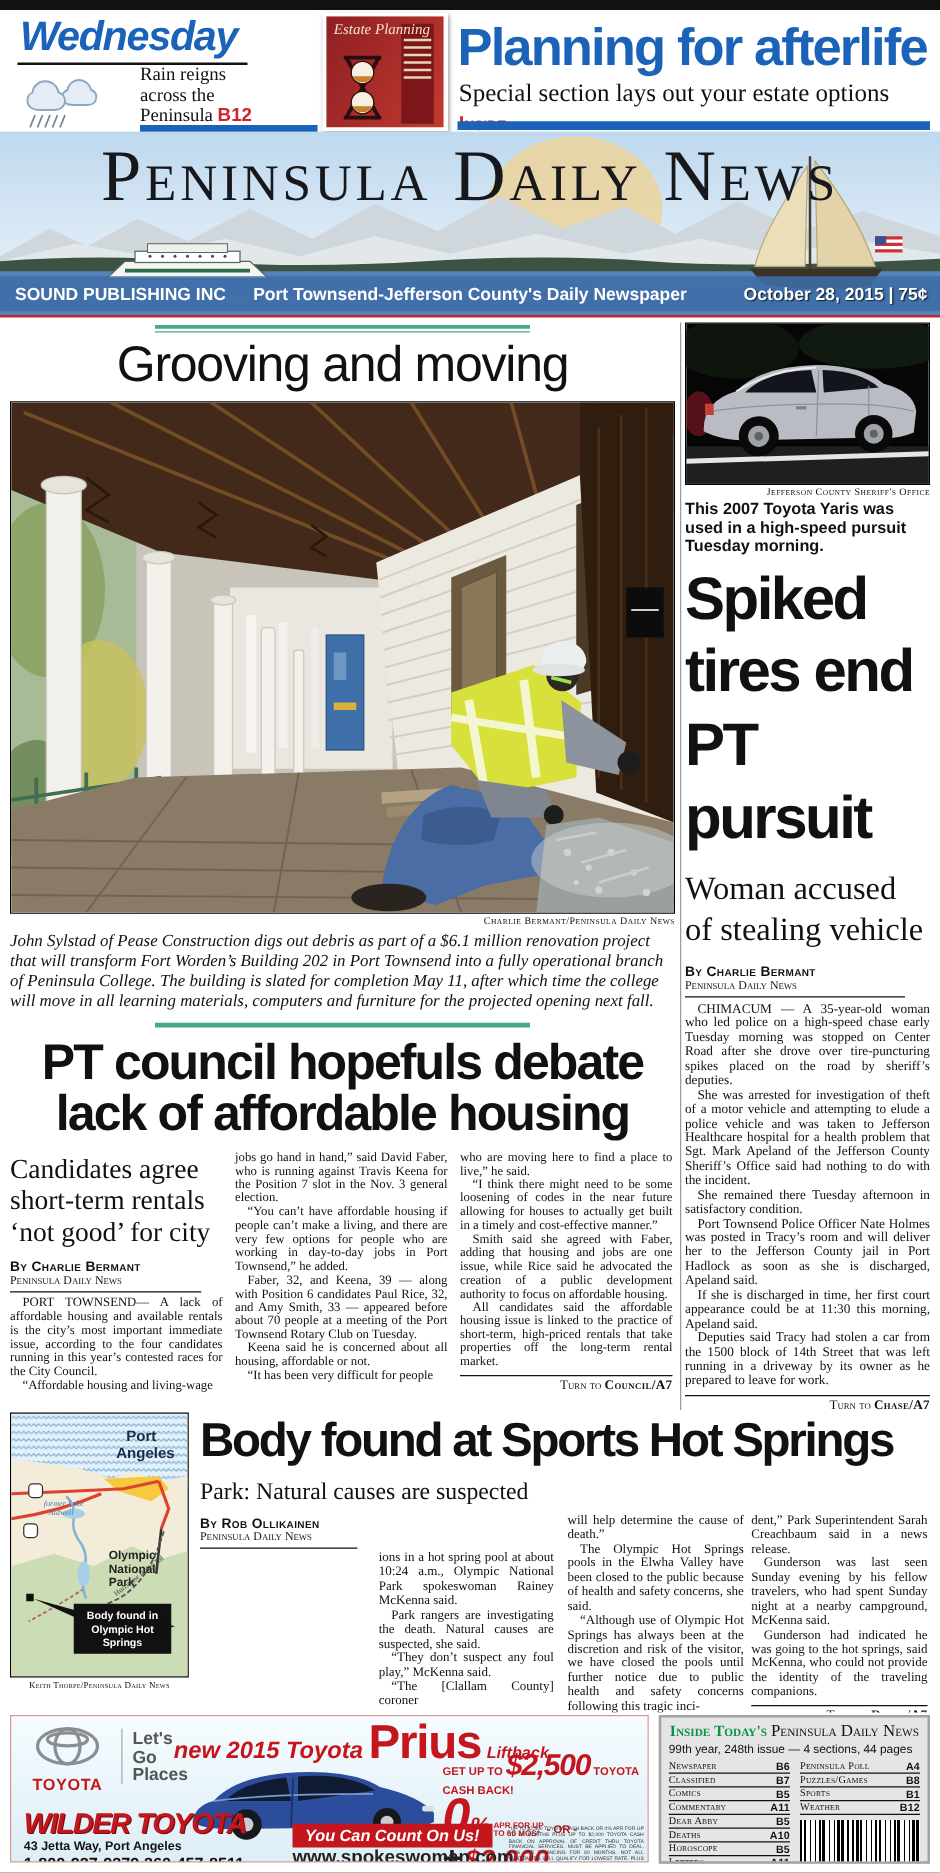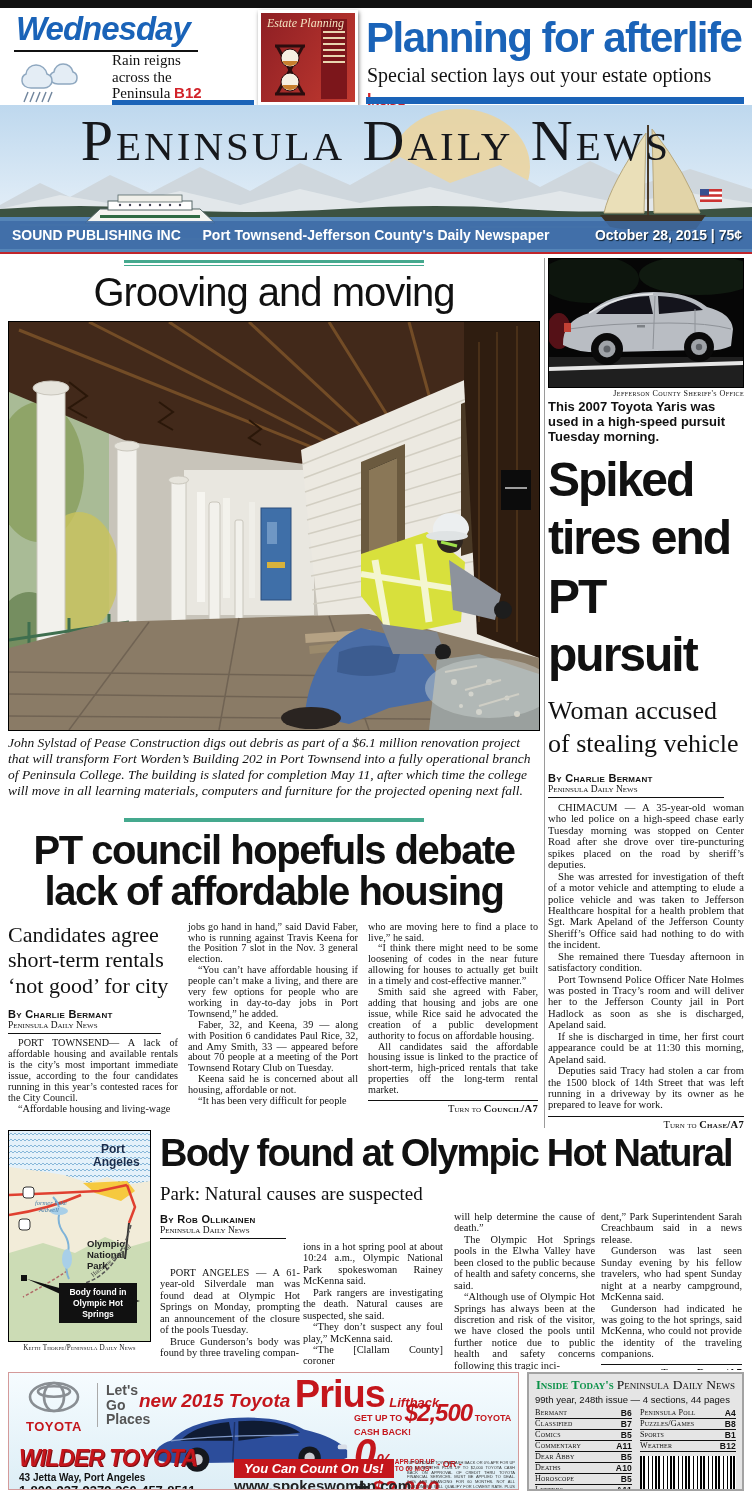--- a/index.html
+++ b/index.html
@@ -378,20 +378,21 @@
           <circle cx="508" cy="392" r="3"></circle>
           <circle cx="452" cy="384" r="2"></circle>
         </g>
       <g stroke="#cfc9ba" stroke-width="2">
           <line x1="436" y1="350" x2="468" y2="344"></line>
           <line x1="456" y1="368" x2="492" y2="358"></line>
           <line x1="470" y1="384" x2="510" y2="372"></line>
         </g>
       <ellipse cx="480" cy="366" rx="64" ry="30" fill="#cfd4d2" opacity=".45"></ellipse>
     </svg>
+    <div class="credit">Charlie Bermant/Peninsula Daily News</div>
     <div id="groovcap">John Sylstad of Pease Construction digs out debris as part of a $6.1 million renovation project that will transform Fort Worden’s Building 202 in Port Townsend into a fully operational branch of Peninsula College. The building is slated for completion May 11, after which time the college will move in all learning materials, computers and furniture for the projected opening next fall.</div>
   </div>
 
   <div class="abs" id="council">
     <div class="teal1"></div>
     <div id="councilhl">PT council hopefuls debate lack of affordable housing</div>
     <div class="cols3">
       <div class="col">
         <div class="subhead">Candidates agree short-term rentals ‘not good’ for city</div>
         <div class="byline">By Charlie Bermant</div>
@@ -465,32 +466,28 @@
       <text x="84" y="146" font-size="6" fill="#444" transform="rotate(-38 84 146)">Hurricane Ridge Rd</text>
       <g transform="translate(122,170)" fill="#111">
         <polygon points="0,-9 2.5,0 0,9 -2.5,0"></polygon>
           <polygon points="-9,0 0,2.5 9,0 0,-2.5"></polygon>
       </g>
     </svg>
     <div id="mapcredit">Keith Thorpe/Peninsula Daily News</div>
   </div>
 
   <div class="abs" id="bodyfound">
-    <div id="bfhl">Body found at Olympic Hot Natural</div>
+    <div id="bfhl">Body found at Sports Hot Springs</div>
     <div id="bfrow">
       <div id="bfleft">
         <div id="bfsub">Park: Natural causes are suspected</div>
         <div id="bfcols">
           <div class="col">
             <div class="byline" style="margin-top:0">By Rob Ollikainen</div>
             <div class="byorg">Peninsula Daily News</div>
-            <div class="bfbody jt">
-                <p>PORT ANGELES — A 61-year-old Silverdale man was found dead at Olympic Hot Springs on Monday, prompting an announcement of the closure of the pools Tuesday.</p>
-                <p>Bruce Gunderson’s body was found by three traveling compan-</p>
-              </div>
           </div>
           <div class="col">
             <div class="bfbody jt">
                 <p class="flush">ions in a hot spring pool at about 10:24 a.m., Olympic National Park spokeswoman Rainey McKenna said.</p>
                 <p>Park rangers are investigating the death. Natural causes are suspected, she said.</p>
                 <p>“They don’t suspect any foul play,” McKenna said.</p>
                 <p>“The [Clallam County] coroner</p>
               </div>
           </div>
         </div>
@@ -608,21 +605,21 @@
 
   <div class="abs" id="index">
     <div id="idxtitle">
       <span class="g">Inside Today's</span>
       <span class="k">Peninsula Daily News</span>
     </div>
     <div id="idxissue">99th year, 248th issue — 4 sections, 44 pages</div>
     <div id="idxcols">
       <div id="idx-left">
           <div class="idx-row">
-            <span>Bermant</span>
+            <span>Newspaper</span>
             <b>B6</b>
           </div>
           <div class="idx-row">
             <span>Classified</span>
             <b>B7</b>
           </div>
           <div class="idx-row">
             <span>Comics</span>
             <b>B5</b>
           </div>

